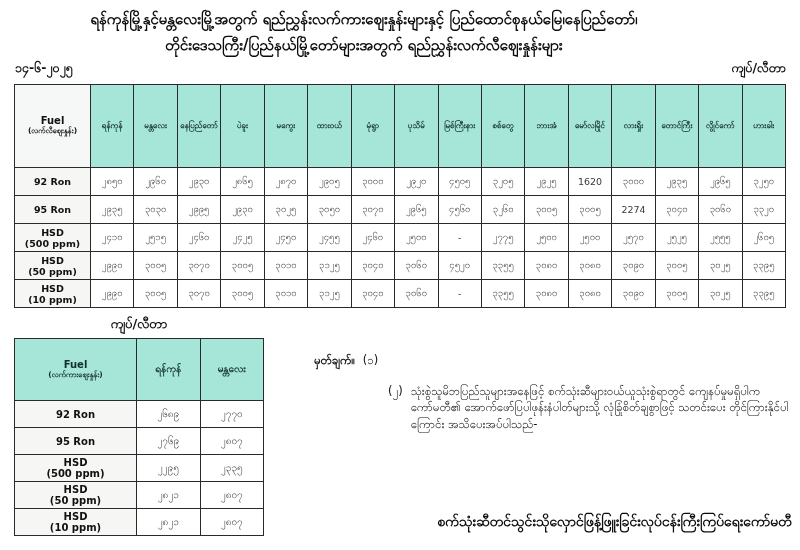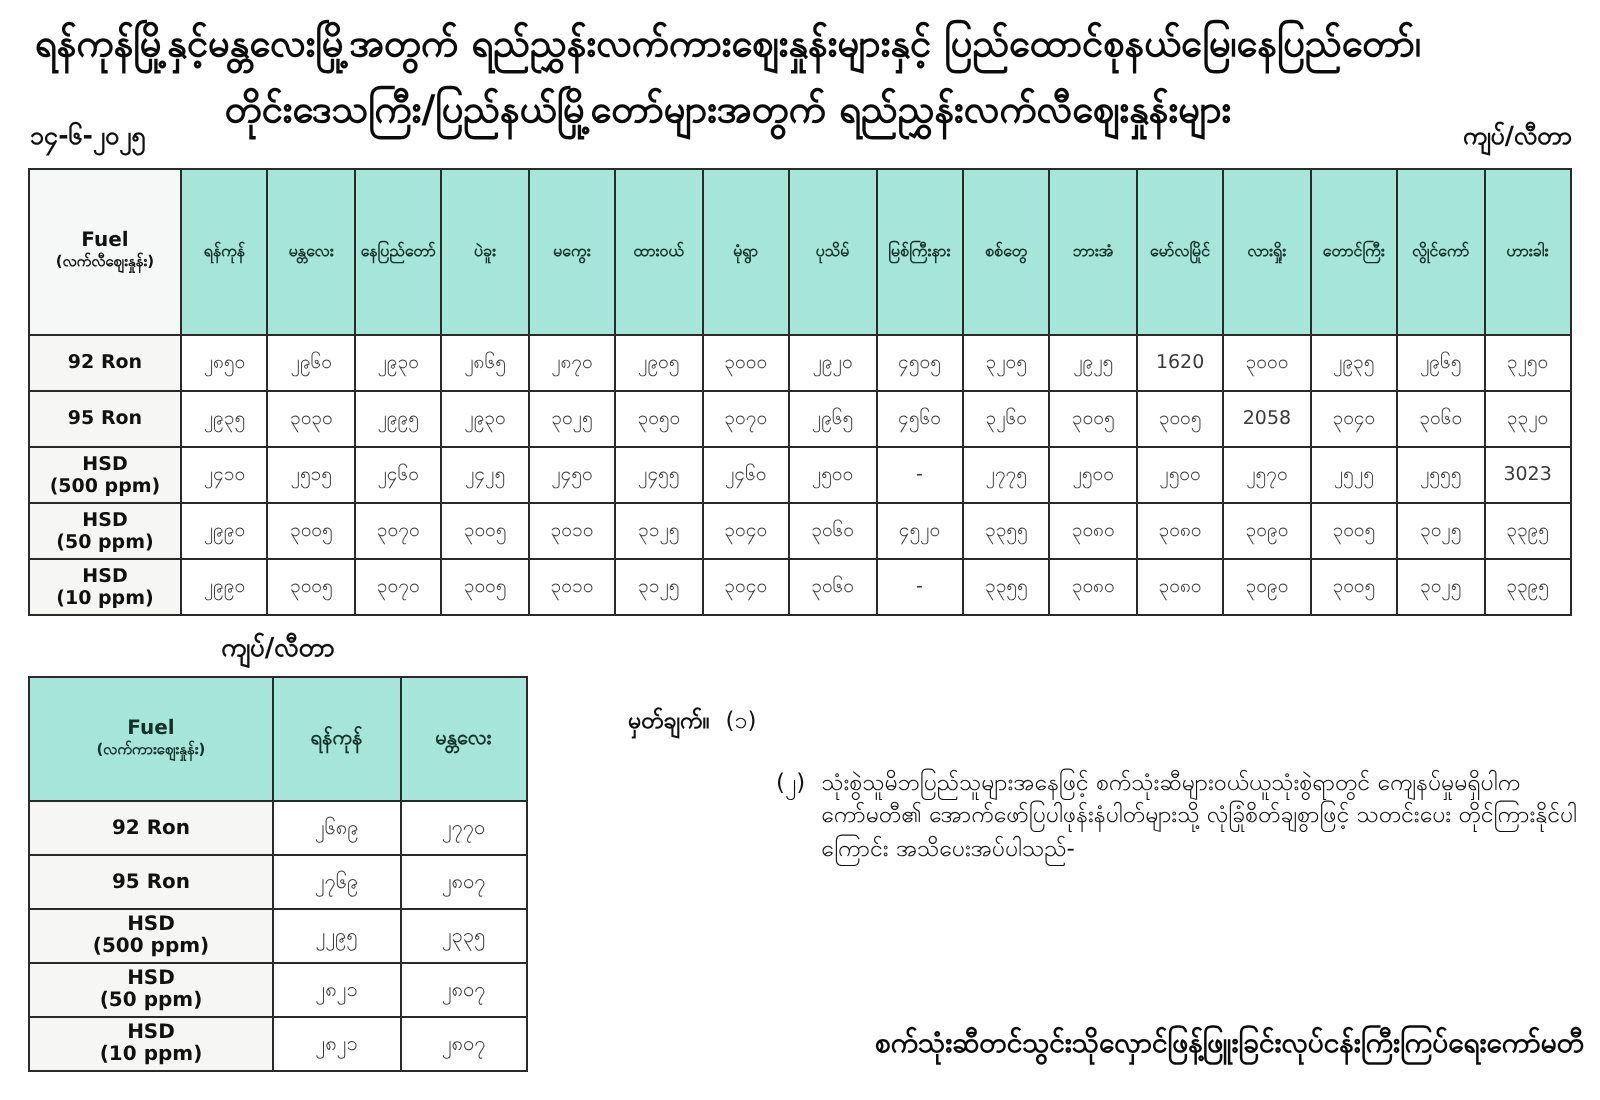--- a/index.html
+++ b/index.html
@@ -1,21 +1,21 @@
 <!DOCTYPE html>
 <html><head>
 <meta charset="utf-8">
 <style>
   * { margin:0; padding:0; box-sizing:border-box; }
   html,body { width:800px; height:550px; background:#ffffff; overflow:hidden;
               font-family:"DejaVu Sans","Liberation Sans",sans-serif; color:#111; }
   .abs { position:absolute; }
 
   .doc-title { left:0; top:6px; width:728px; text-align:center; font-weight:bold;
-               font-size:19px; line-height:1.75; color:#0b0b0b; }
+               font-size:15px; line-height:1.75; color:#0b0b0b; }
   .date-label { left:15px; top:60px; font-weight:bold; font-size:12.5px; }
   .unit-top   { right:14px; top:60px; font-weight:bold; font-size:12.5px; }
 
   table { border-collapse:collapse; table-layout:fixed; }
   td, th { border:1px solid #2a2a2a; text-align:center; vertical-align:middle;
            overflow:hidden; }
 
   
   .retail-wrap { left:14px; top:84px; }
   .retail-wrap table { width:772px; }
@@ -115,21 +115,21 @@
           <td class="val-c">၂၉၉၅</td>
           <td class="val-c">၂၉၃၀</td>
           <td class="val-c">၃၀၂၅</td>
           <td class="val-c">၃၀၅၀</td>
           <td class="val-c">၃၀၇၀</td>
           <td class="val-c">၂၉၆၅</td>
           <td class="val-c">၄၅၆၀</td>
           <td class="val-c">၃၂၆၀</td>
           <td class="val-c">၃၀၀၅</td>
           <td class="val-c">၃၀၀၅</td>
-          <td class="val-c">2058</td>
+          <td class="val-c">2274</td>
           <td class="val-c">၃၀၄၀</td>
           <td class="val-c">၃၀၆၀</td>
           <td class="val-c">၃၃၂၀</td>
         </tr>
         <tr>
           <td class="fuel-c">
             <div>HSD</div>
             <div>(500 ppm)</div>
           </td>
           <td class="val-c">၂၄၁၀</td>
@@ -140,21 +140,21 @@
           <td class="val-c">၂၄၅၅</td>
           <td class="val-c">၂၄၆၀</td>
           <td class="val-c">၂၅၀၀</td>
           <td class="val-c">-</td>
           <td class="val-c">၂၇၇၅</td>
           <td class="val-c">၂၅၀၀</td>
           <td class="val-c">၂၅၀၀</td>
           <td class="val-c">၂၅၇၀</td>
           <td class="val-c">၂၅၂၅</td>
           <td class="val-c">၂၅၅၅</td>
-          <td class="val-c">3023</td>
+          <td class="val-c">၂၆၀၅</td>
         </tr>
         <tr>
           <td class="fuel-c">
             <div>HSD</div>
             <div>(50 ppm)</div>
           </td>
           <td class="val-c">၂၉၉၀</td>
           <td class="val-c">၃၀၀၅</td>
           <td class="val-c">၃၀၇၀</td>
           <td class="val-c">၃၀၀၅</td>

